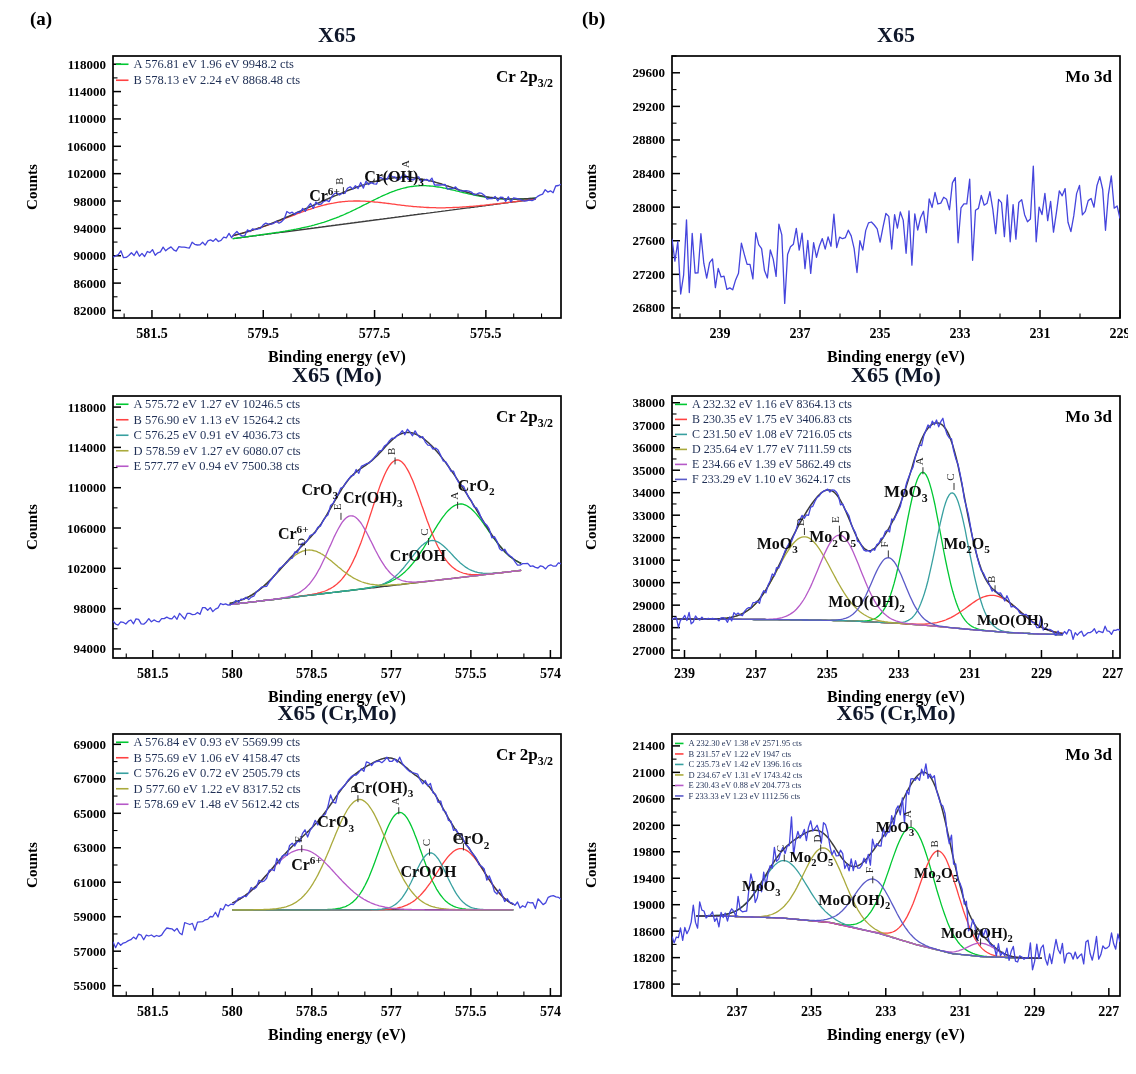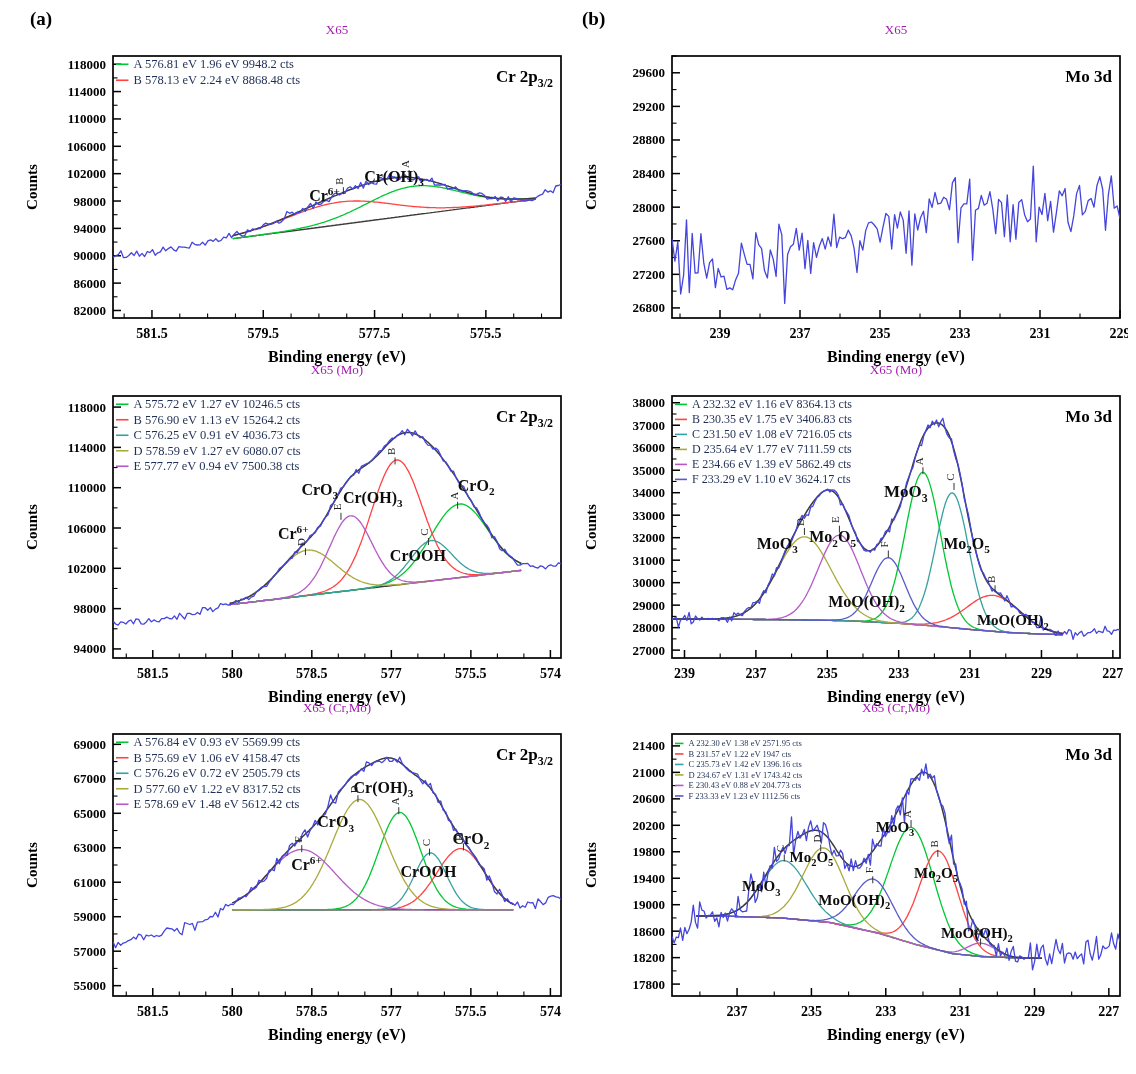--- a/index.html
+++ b/index.html
@@ -1,21 +1,21 @@
 <!DOCTYPE html>
 <html><head>
 <meta charset="utf-8">
 <style>
   html,body{margin:0;padding:0;background:#ffffff;}
   .figure{position:relative;width:1136px;height:1074px;background:#fff;overflow:hidden;
           font-family:"Liberation Serif","DejaVu Serif",serif;}
   .panel-letter{position:absolute;font-size:19px;font-weight:bold;color:#000;}
   .panel{position:absolute;width:548px;height:350px;}
   .panel-title{position:absolute;left:92px;top:0;width:448px;height:24px;text-align:center;
-               font-size:13px;font-weight:normal;color:#a21caf;}
+               font-size:22px;font-weight:bold;color:#0f172a;}
   .panel svg{position:absolute;left:0;top:26px;}
 </style>
 </head>
 <body>
 
 <div class="figure">
   <div class="panel-letter" style="left:30px;top:8px">(a)</div>
   <div class="panel-letter" style="left:582px;top:8px">(b)</div>
 
   <div class="panel" style="left:21px;top:22px">

